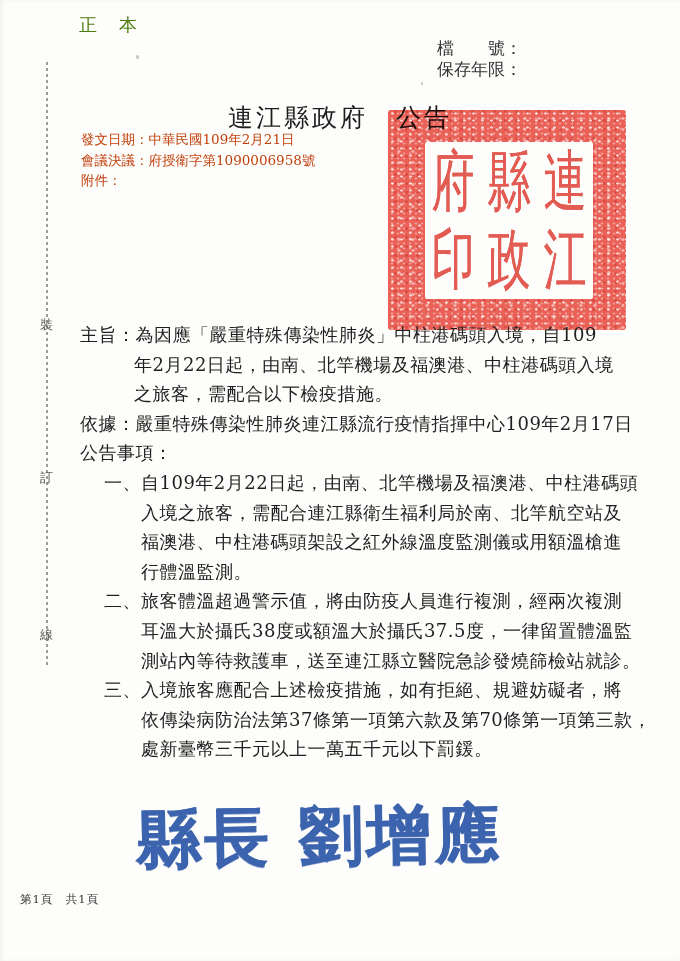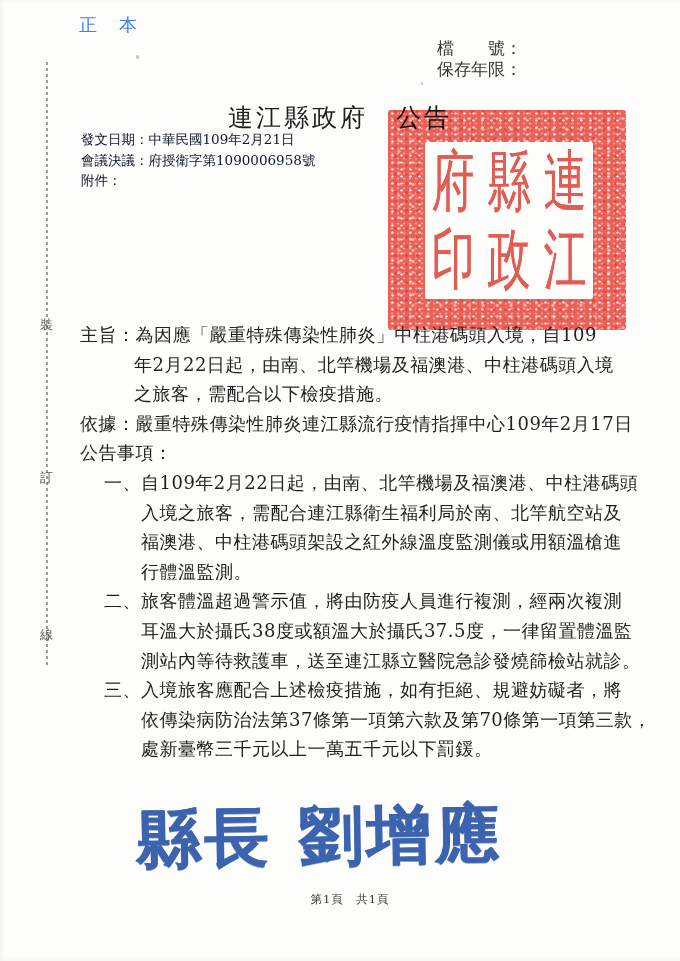--- a/index.html
+++ b/index.html
@@ -10,40 +10,40 @@
     background:#fdfdfb;
     font-family:"DejaVu Serif","Liberation Serif",serif;
     color:#2a2a2a;
     overflow:hidden;
     box-shadow:inset 2px 0 4px rgba(0,0,0,.05);
   }
 
   
   .copy-label {
     position:absolute; left:79px; top:13px;
-    font-size:18px; letter-spacing:2px; color:#3b82f6;
+    font-size:18px; letter-spacing:2px; color:#4d7c0f;
   }
 
   
   .file-block {
     position:absolute; left:437px; top:38px;
     font-size:17px; line-height:21px; color:#333;
   }
 
   
   .doc-title {
     position:absolute; left:0; right:0; top:76px;
     text-align:center;
     font-size:25px; letter-spacing:3px; color:#1d1d1d;margin-top:25px;
   }
 
   
   .meta-block {
     position:absolute; left:81px; top:129px;
-    font-size:13.5px; line-height:20.5px; color:#0f172a;
+    font-size:13.5px; line-height:20.5px; color:#c2410c;
   }
 
   
   .seal {
     position:absolute; left:388px; top:110px;
     width:238px; height:220px;
     mix-blend-mode:multiply;
     opacity:.96;
   }
   .seal-border {
@@ -96,21 +96,21 @@
     color:#3c63ae;
     letter-spacing:4px;
     transform:rotate(-1deg);
     text-shadow:1px 0 0 #3c63ae, 0 1px 0 rgba(60,99,174,.6);
     font-family:"DejaVu Serif","Liberation Serif",serif;
   }
 
   
   .page-footer {
     position:absolute; left:20px; right:0; top:892px;
-    text-align:center;
+    text-align:left;
     font-size:11.5px; color:#333; letter-spacing:1px;
   }
 
   
   .binding-line {
     position:absolute; left:46px; top:62px;
     width:1.5px; height:606px;
     background-image:repeating-linear-gradient(to bottom,#9c9c9a 0 3px,transparent 3px 6px);
   }
   .binding-marks { position:absolute; left:0; top:0; width:0; height:0; }

